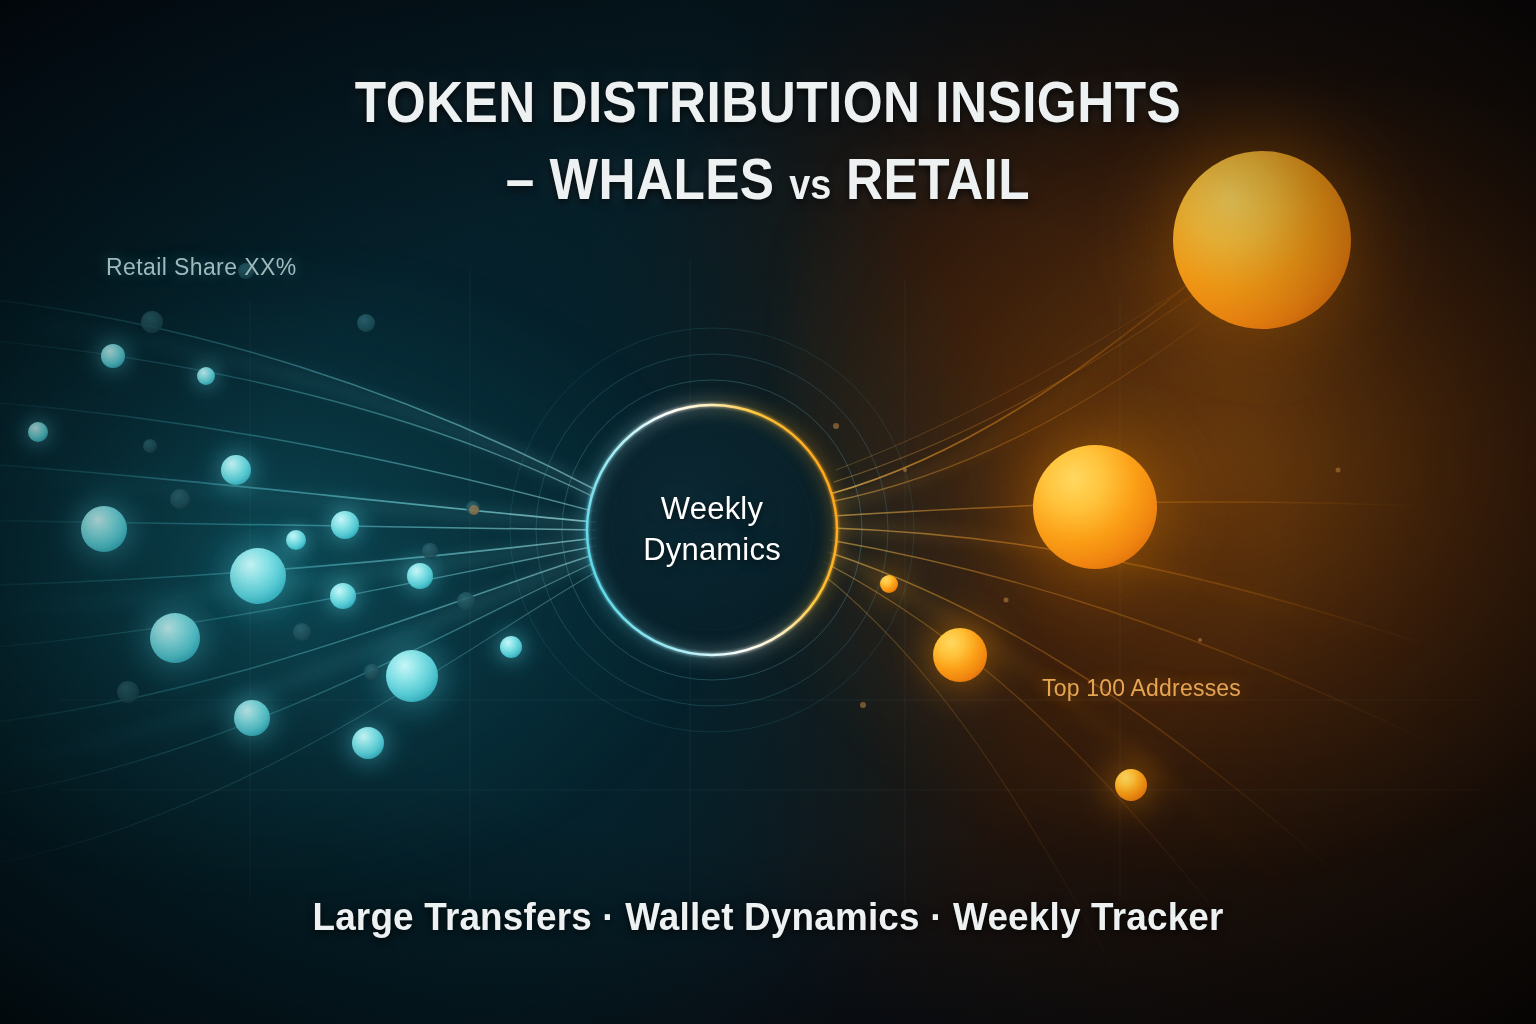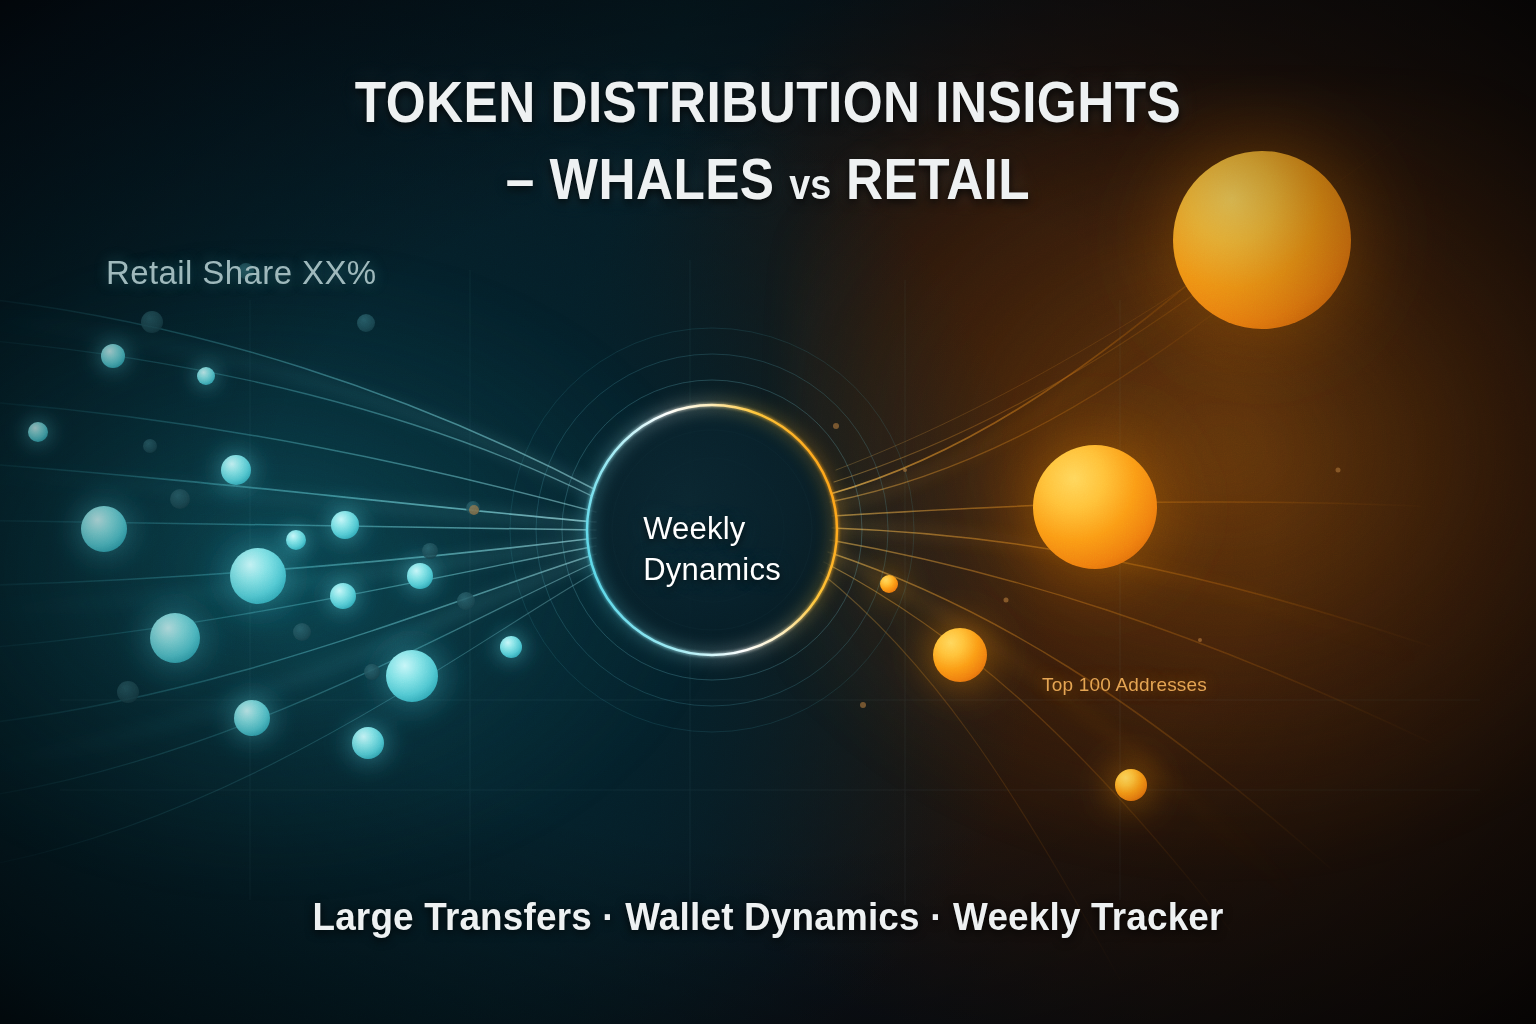--- a/index.html
+++ b/index.html
@@ -92,54 +92,54 @@
   }
   .title-line.l2 { margin-top: 20px; }
   .title-line .sm {
     font-size: 42px;
     letter-spacing: 0;
   }
 
   .label-retail {
     position: absolute;
     left: 106px; top: 254px;
-    font-size: 33px;
+    font-size: 23px;
     font-weight: 400;
     color: #9fb9bc;
     letter-spacing: .4px;
     text-shadow: 0 0 14px rgba(90,200,210,0.35);
     white-space: nowrap;
   }
 
   .label-whale {
     position: absolute;
     left: 1042px; top: 672px;
-    font-size: 19px;
+    font-size: 23px;
     font-weight: 400;
     color: #e5a553;
     line-height: 1.42;
     letter-spacing: .2px;
     text-shadow: 0 0 16px rgba(255,160,50,0.35);
     white-space: nowrap;
   }
   .label-whale .l2 { display: block; }
 
   .hub-text {
     position: absolute;
     left: 712px; top: 530px;
     transform: translate(-50%, -50%);
+    text-align: center;
     color: #ffffff;
     font-size: 31px;
     font-weight: 400;
     line-height: 1.32;
     letter-spacing: .2px;
     text-shadow: 0 2px 9px rgba(0,0,0,0.9), 0 0 22px rgba(120,220,240,0.22);
     pointer-events: none;
     white-space: nowrap;
-    margin-top: 20px;
   }
   .hub-text span { display: block; }
 
   .footer {
     position: absolute;
     left: 0; right: 0; top: 896px;
     text-align: center;
     font-size: 38px;
     font-weight: 700;
     color: #eef1f2;

